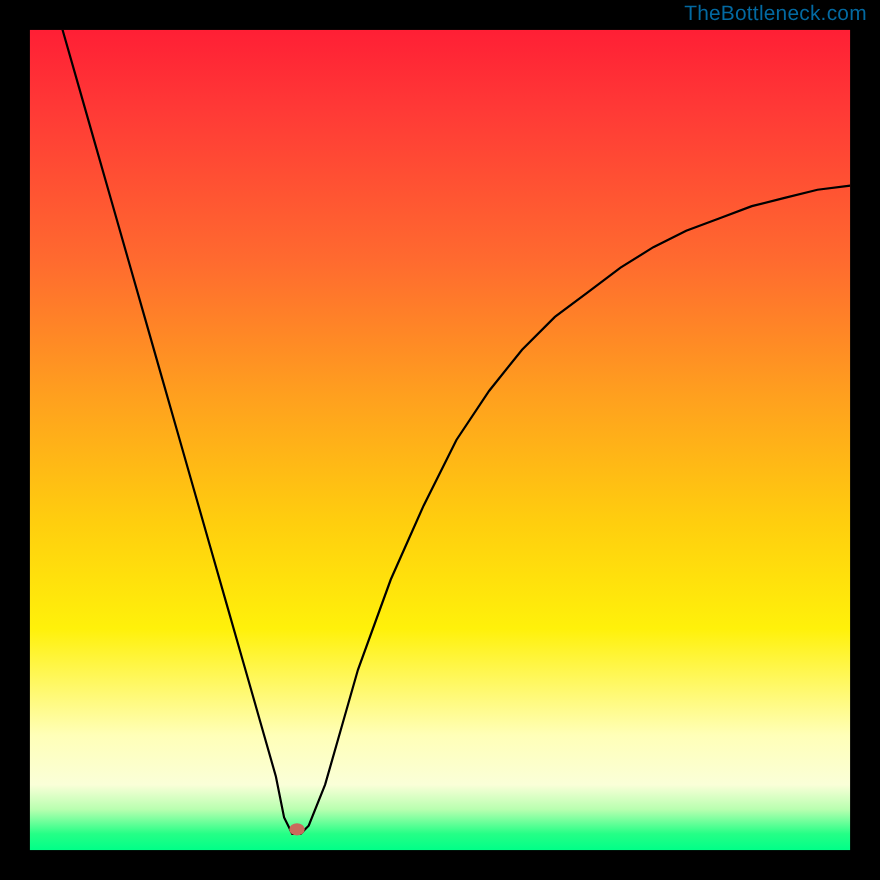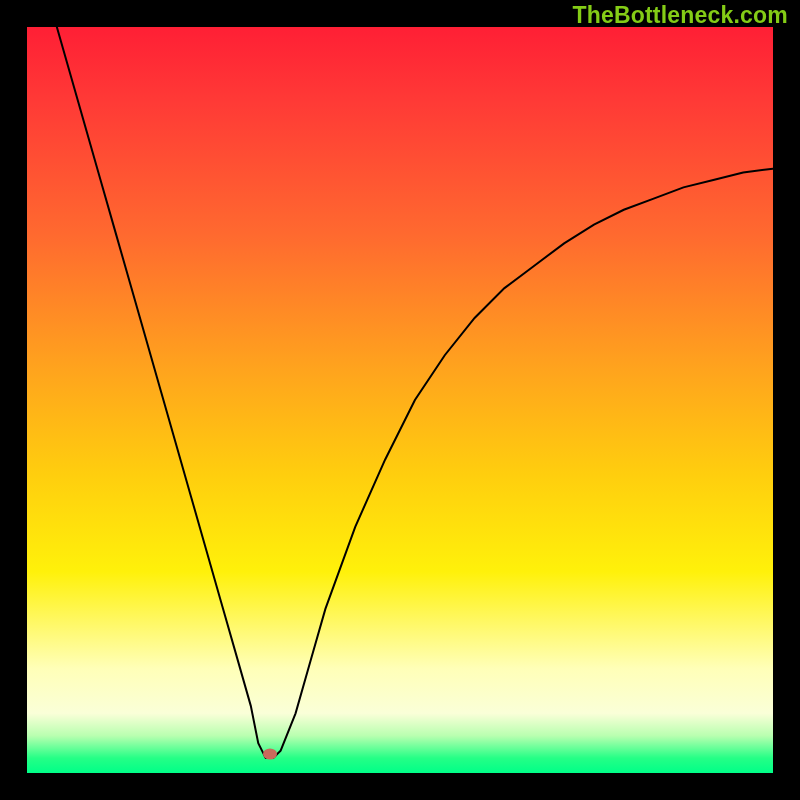--- a/index.html
+++ b/index.html
@@ -14,23 +14,23 @@
   .frame {
     position: relative;
     width: 800px;
     height: 800px;
     background: #000;
   }
   .watermark {
     position: absolute;
     top: 2px;
     right: 12px;
-    color: #84cc16;
-    font-size: 23px;
-    font-weight: 700;
+    color: #0369a1;
+    font-size: 19px;
+    font-weight: 400;
     letter-spacing: 0.2px;
     z-index: 5;
   }
   .plot-area {
     position: absolute;
     left: 27px;
     top: 27px;
     width: 746px;
     height: 746px;
     overflow: hidden;

